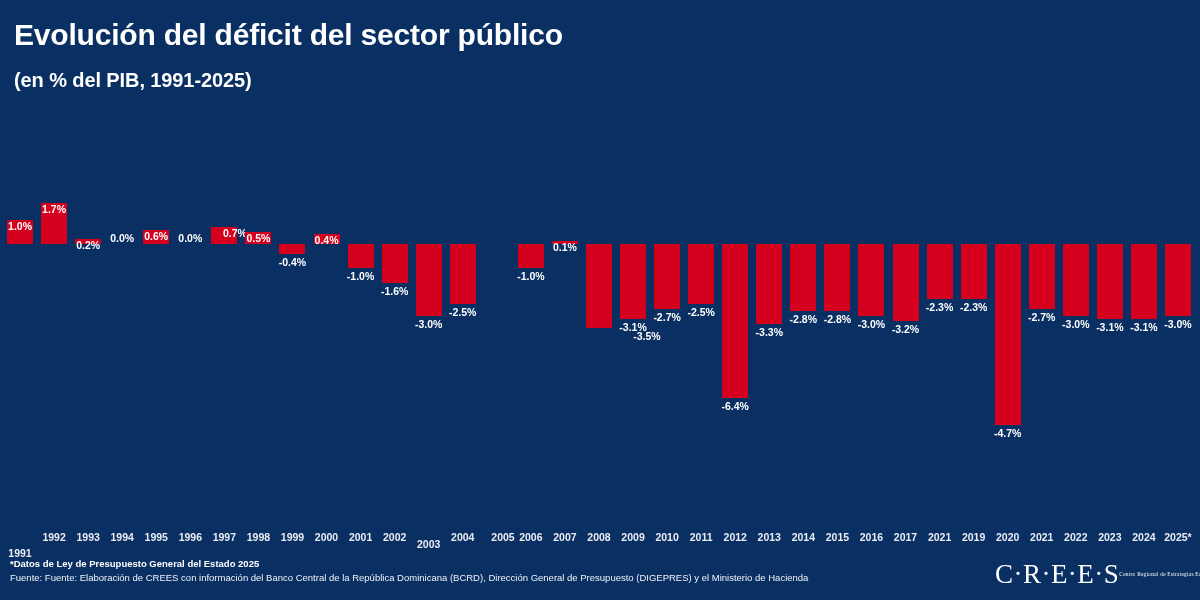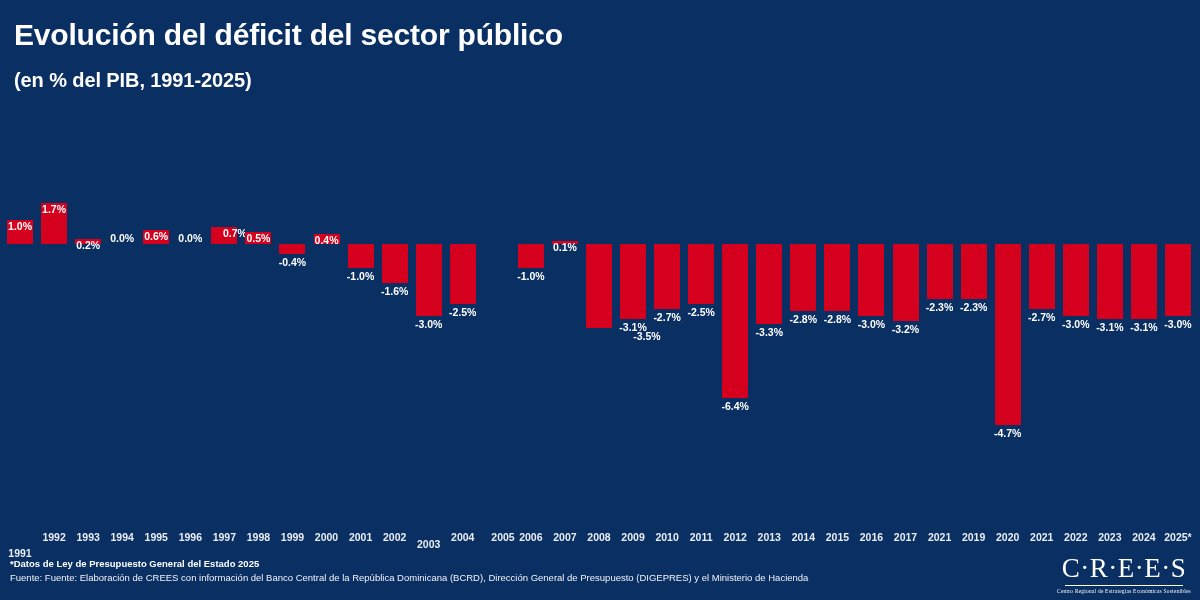--- a/index.html
+++ b/index.html
@@ -128,21 +128,20 @@
 
   
   #brand-logo {
     position: absolute;
     right: 4px;
     top: 550px;
     width: 144px;
     height: 48px;
     background: #0a2f63;
     display: flex;
-    flex-direction: column;
     align-items: center;
     justify-content: center;
   }
 
   #brand-wordmark {
     font-family: "Liberation Serif", serif;
     font-size: 27px;
     letter-spacing: 0.5px;
     color: #ffffff;
     line-height: 1;

